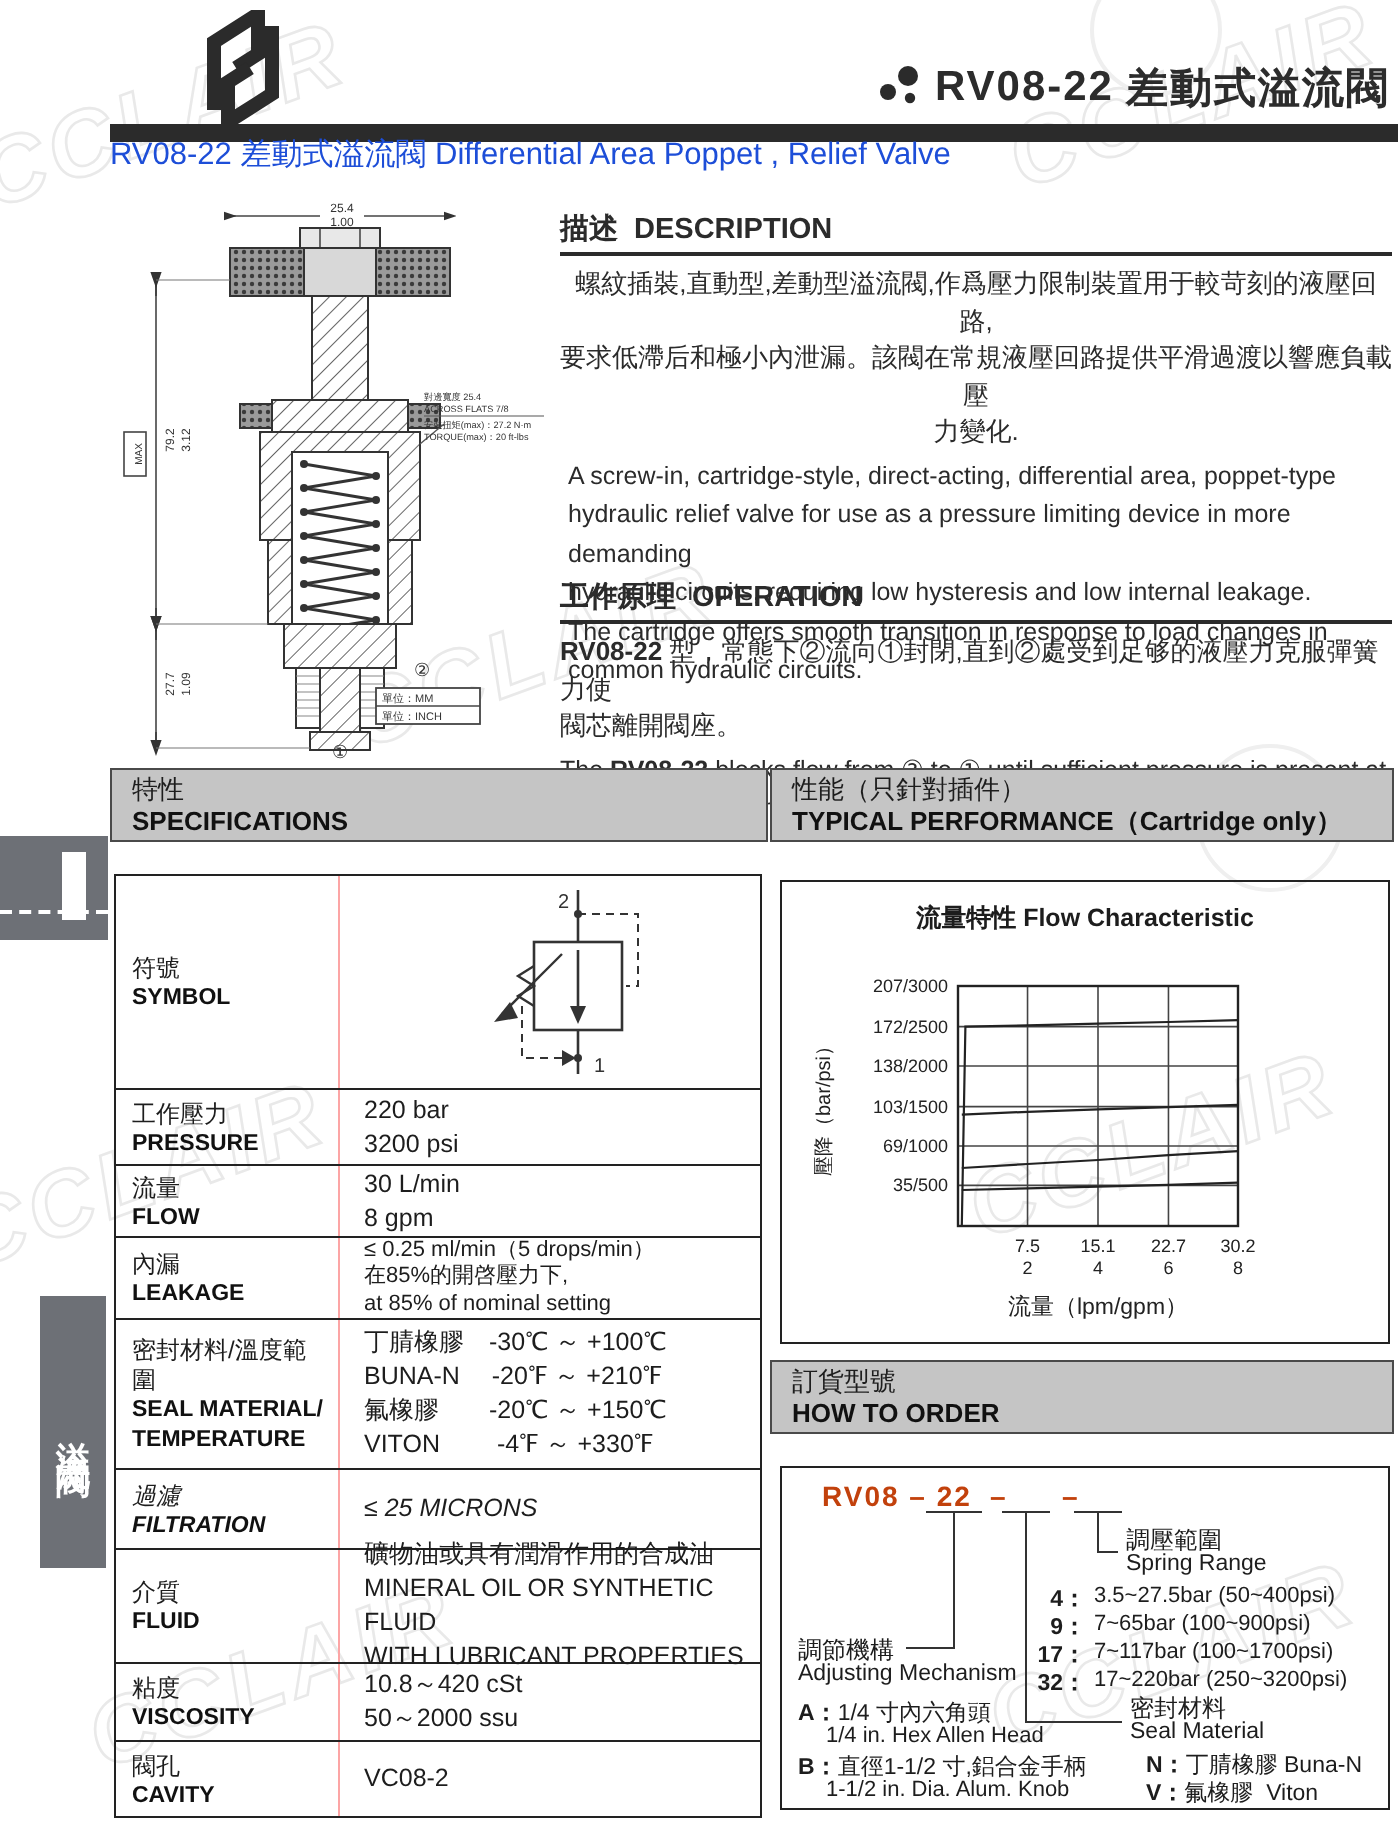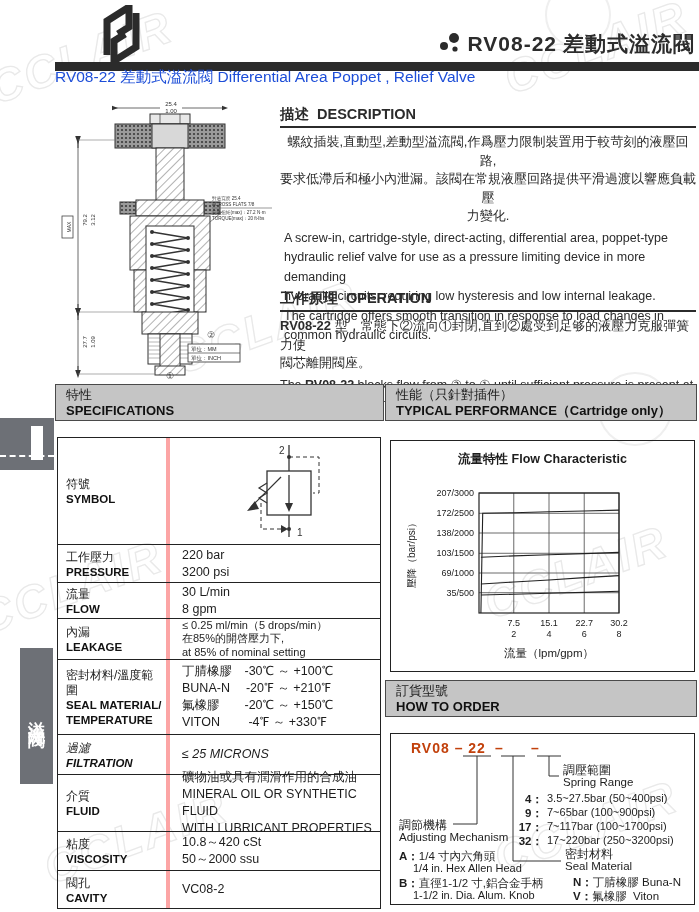--- a/index.html
+++ b/index.html
@@ -24,21 +24,21 @@
   .b{font-weight:bold;}
   
   .gray-bar{position:absolute;background:#c5c5c5;border:1px solid #4a4a4a;box-sizing:border-box;
             padding:2px 10px;height:37px;}
   .gray-bar .zh{font-size:13px;color:#1d1d1d;display:block;line-height:16px;}
   .gray-bar .en{font-size:13px;font-weight:bold;color:#111;display:block;line-height:16px;}
   
   .spec-table{position:absolute;left:57px;top:437px;width:324px;border:1.5px solid #222;box-sizing:border-box;}
   .srow{display:flex;border-top:1px solid #222;box-sizing:border-box;}
   .srow:first-child{border-top:none;}
-  .slabel{width:112px;border-right:4px solid #fca5a5;box-sizing:border-box;padding:6px 4px 4px 8px;
+  .slabel{width:112px;border-right:1px solid #fca5a5;box-sizing:border-box;padding:6px 4px 4px 8px;
           display:flex;flex-direction:column;justify-content:center;}
   .slabel .zh{font-size:12px;line-height:15px;color:#1d1d1d;}
   .slabel .en{font-size:11.5px;font-weight:bold;line-height:15px;color:#111;}
   .svalue{flex:1;display:flex;flex-direction:column;justify-content:center;padding:3px 4px 3px 12px;box-sizing:border-box;}
   .svalue div{font-size:12.5px;line-height:17px;color:#1d1d1d;}
   .svalue.small div{font-size:11px;line-height:13.5px;}
   
   .chart-box{position:absolute;left:390px;top:440px;width:305px;height:232px;border:1.5px solid #222;box-sizing:border-box;}
   .chart-title{position:absolute;top:10px;width:100%;text-align:center;font-size:12.5px;font-weight:bold;color:#1d1d1d;}
   .chart-sub{position:absolute;top:28px;width:100%;text-align:center;font-size:12px;color:#1d1d1d;}

